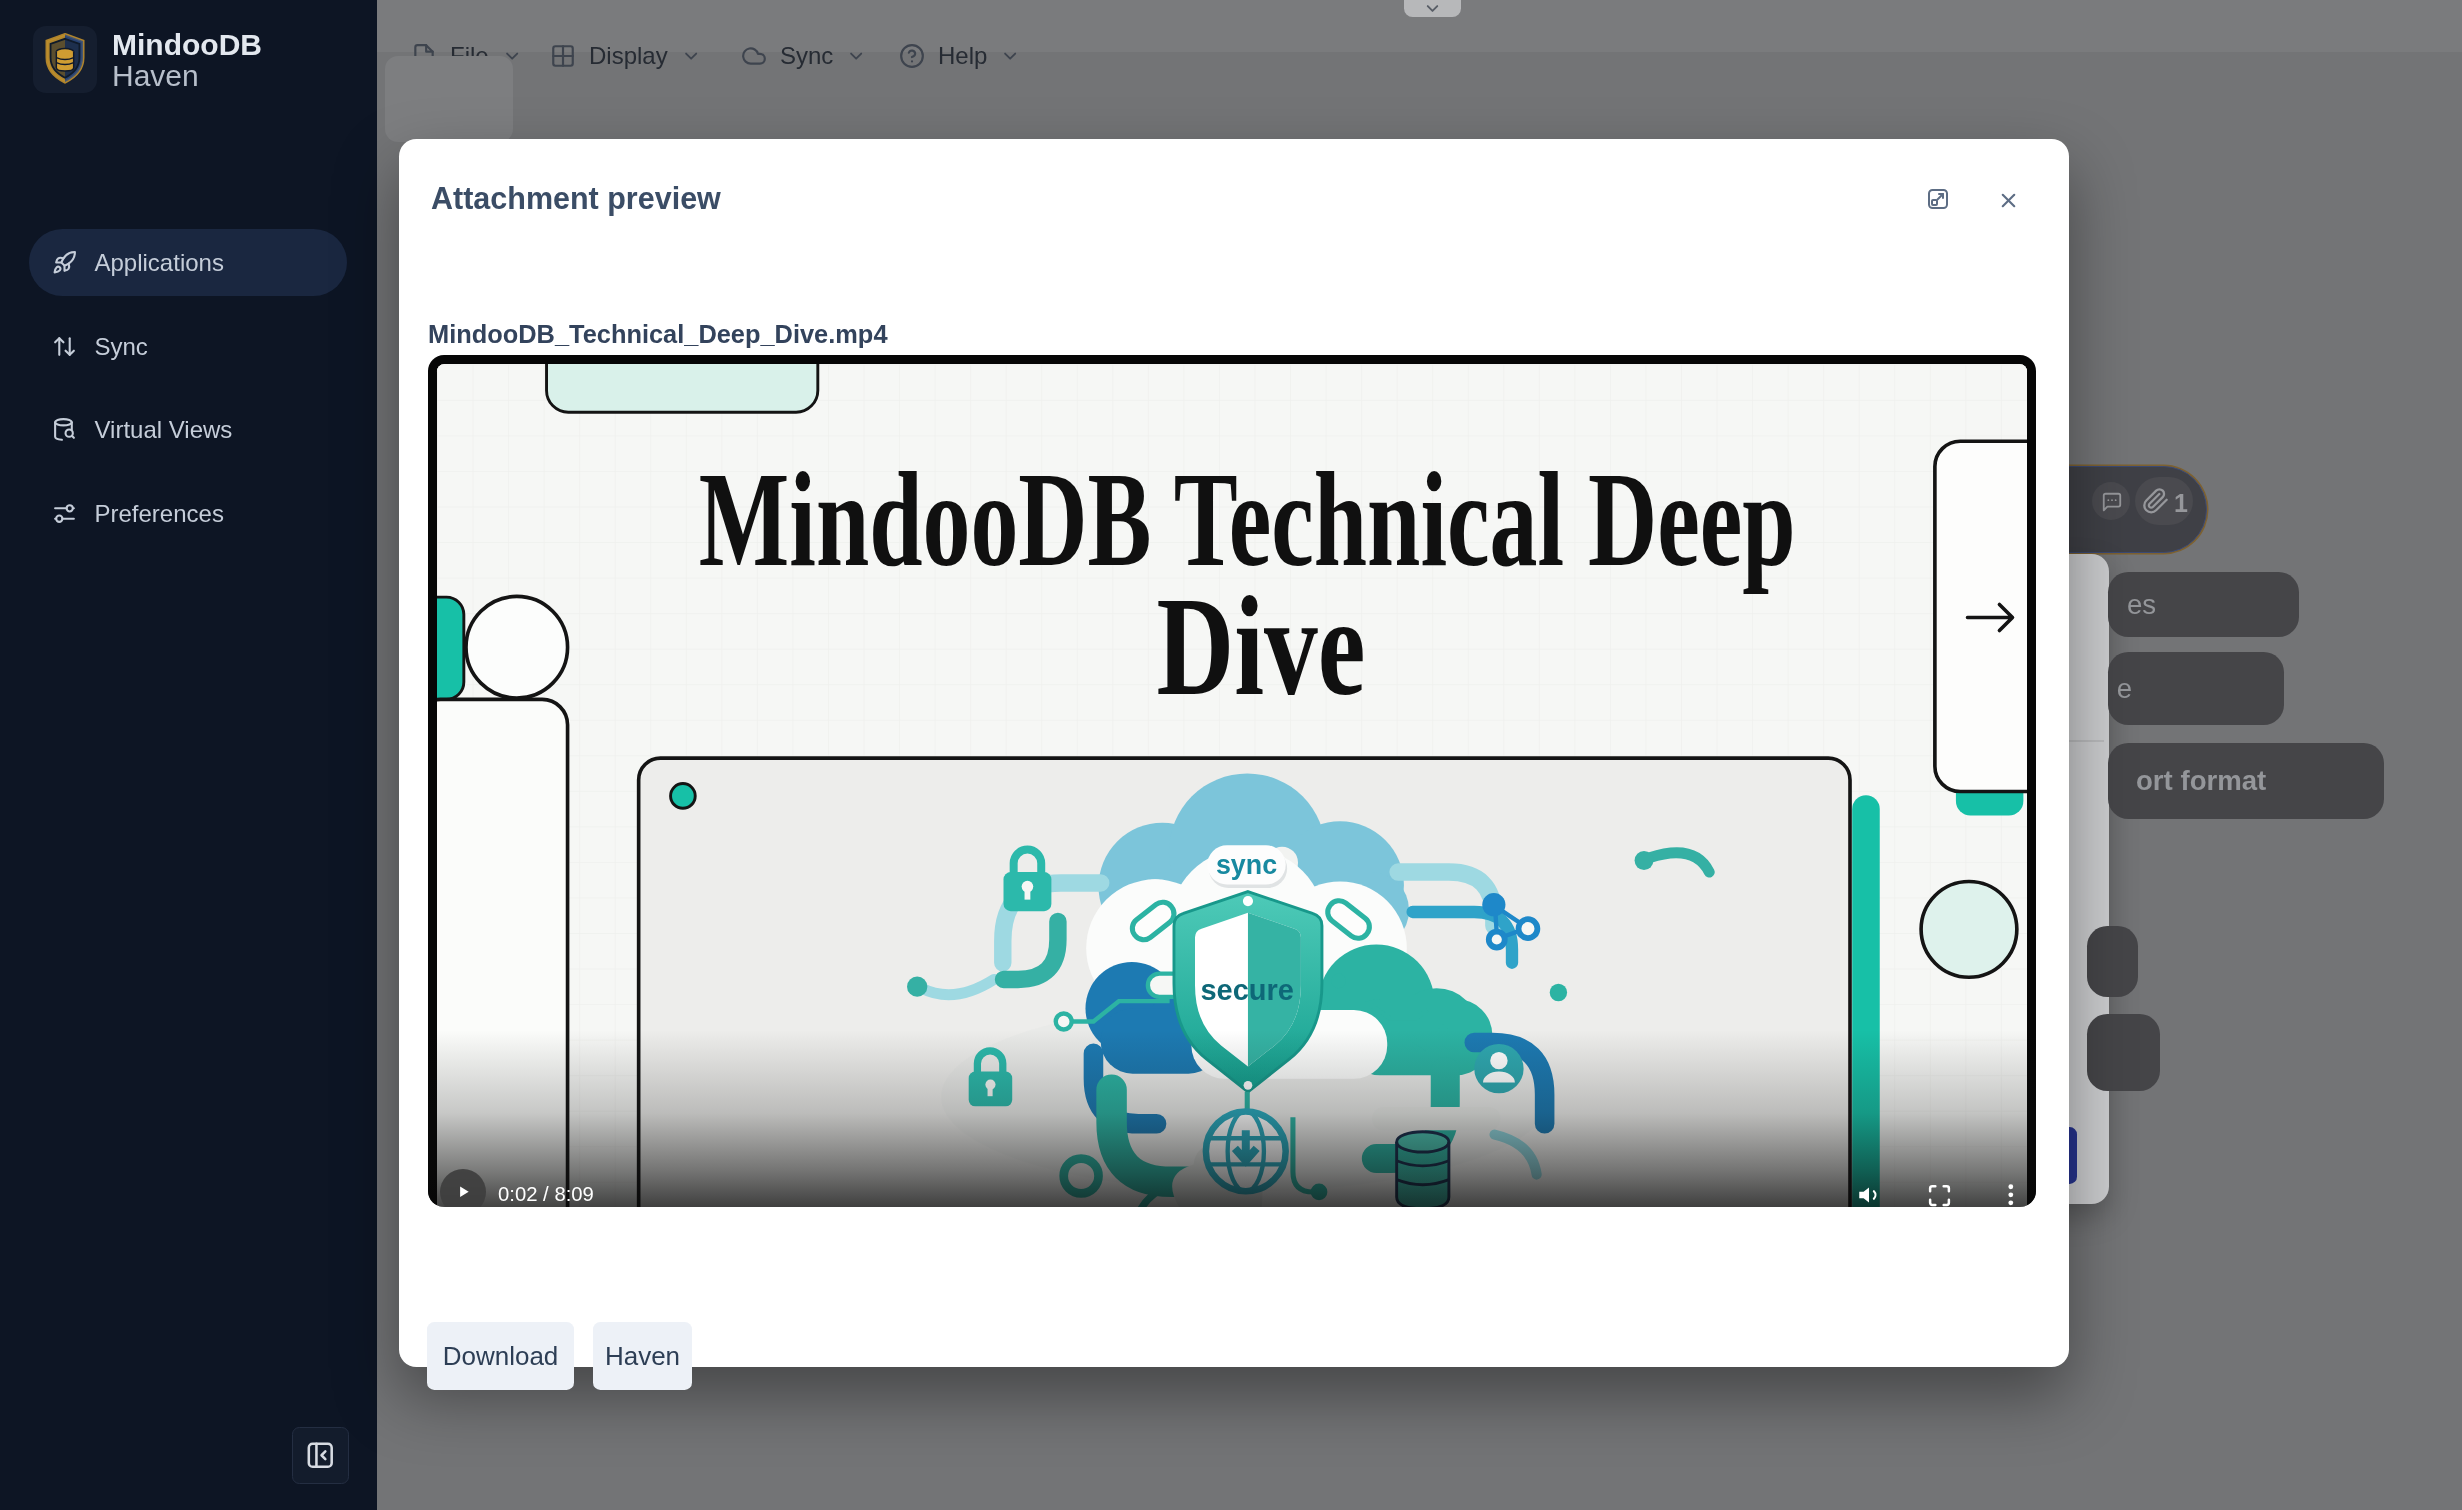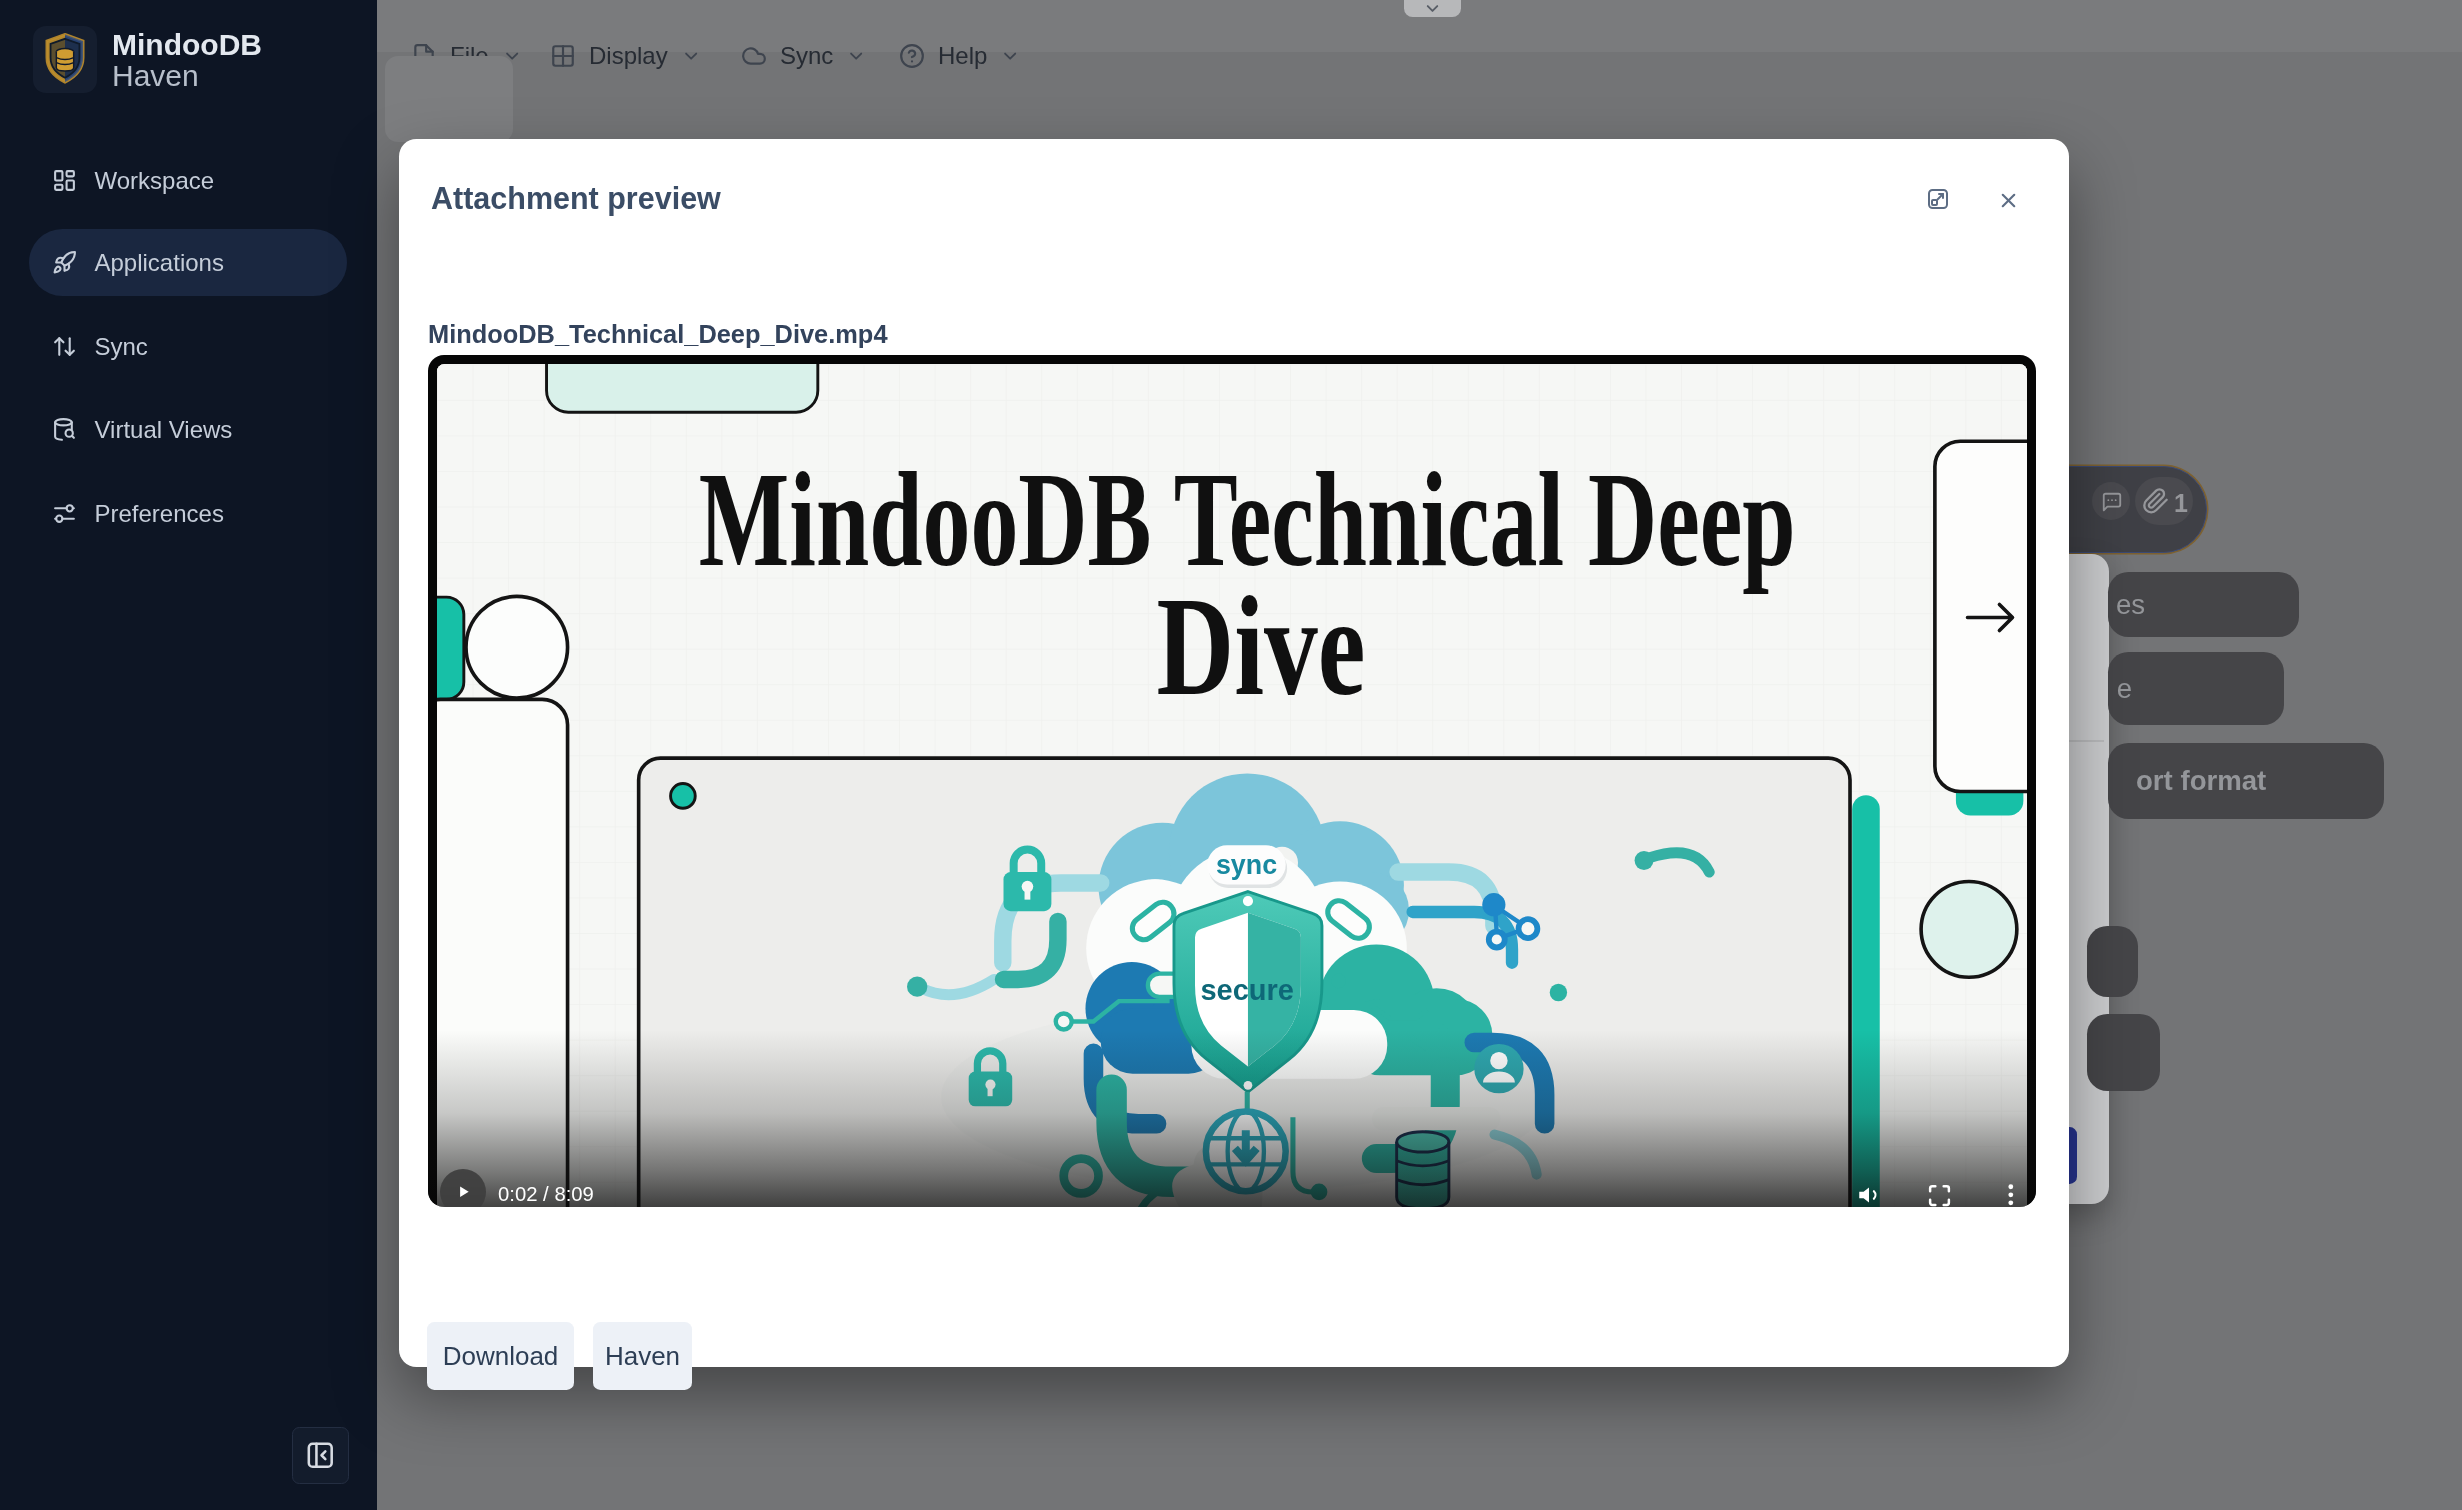--- a/index.html
+++ b/index.html
@@ -26,21 +26,21 @@
 
   
   .artifact { position:absolute; z-index:2; }
   #attachPill { left:1973px; top:466px; width:234px; height:87px; border-radius:44px; background:#3f4046;
      border:1.5px solid #3b4a75; box-shadow:0 0 0 1.5px #7d6130; }
   #whitePanel { left:1923px; top:554px; width:186px; height:650px; background:#cbccce; border-radius:17.4px;
      box-shadow:0 13px 29px rgba(0,0,0,.25); }
   #panelDivider { left:1927px; top:740px; width:177px; height:1.5px; background:#b9babc; }
   #blueBtn { left:2031px; top:1127px; width:46px; height:57px; background:#27348f; border-radius:7.3px; }
   .bubble { background:#454548; border-radius:20.3px; color:#94969a; font-size:27.6px; display:flex; align-items:center; }
-  #bub1 { left:2108px; top:572px; width:191px; height:65px; padding-left:8px; }
+  #bub1 { left:2108px; top:572px; width:191px; height:65px; padding-left:19px; }
   #bub2 { left:2108px; top:652px; width:176px; height:73px; padding-left:8.7px; }
   #bub3 { left:2108px; top:743px; width:276px; height:76px; padding-left:28px;font-weight:bold; }
   #bub4 { left:2087px; top:926px; width:51px;  height:71px; }
   #bub5 { left:2087px; top:1014px; width:73px; height:77px; }
 
   
   #modal { position:absolute; left:399px; top:139px; width:1670px; height:1228px; background:#ffffff;
      border-radius:17.4px; z-index:10; box-shadow:0 29px 65px rgba(0,0,0,.4); }
   #mtitle { position:absolute; left:431px; top:181px; font-size:30.5px; font-weight:700; color:#3b4d66; z-index:11; }
   #mfile  { position:absolute; left:428px; top:284px; font-size:25.4px; font-weight:700; color:#33435c; z-index:11;margin-top:36px; }
@@ -149,29 +149,20 @@
   <path d="M29 8 L49 15 v19 q0 18 -20 28 q-20 -10 -20 -28 V15 Z" fill="#15202f" fill-opacity="0.55" stroke="#101b2a" stroke-width="2.5"></path>
   <g>
     <ellipse cx="29" cy="26" rx="12" ry="4.5" fill="#cf9d32" stroke="#10192a" stroke-width="2"></ellipse>
     <path d="M17 26 v22 q0 4.5 12 4.5 t12 -4.5 V26" fill="#cf9d32" stroke="#10192a" stroke-width="2"></path>
     <path d="M17 34 q12 5.5 24 0 M17 41 q12 5.5 24 0" stroke="#10192a" stroke-width="2" fill="none"></path>
   </g>
 </svg>
 </div>
   <div id="brand1">MindooDB</div>
   <div id="brand2">Haven</div>
-  <div class="nav" style="top:147px;">
-      <svg width="25" height="25" viewBox="0 0 24 24" fill="none" stroke="#c5cdd9" stroke-width="2" stroke-linecap="round" stroke-linejoin="round">
-        <rect x="3" y="3" width="7" height="9" rx="1"></rect>
-        <rect x="14" y="3" width="7" height="5" rx="1"></rect>
-        <rect x="14" y="12" width="7" height="9" rx="1"></rect>
-        <rect x="3" y="16" width="7" height="5" rx="1"></rect>
-      </svg>
-      <span>Workspace</span>
-    </div>
   <div class="nav active" style="top:229px;">
       <svg width="25" height="25" viewBox="0 0 24 24" fill="none" stroke="#c5cdd9" stroke-width="2" stroke-linecap="round" stroke-linejoin="round">
         <path d="M4.5 16.5c-1.5 1.26-2 5-2 5s3.74-.5 5-2c.71-.84.7-2.13-.09-2.91a2.18 2.18 0 0 0-2.91-.09z"></path>
         <path d="m12 15-3-3a22 22 0 0 1 2-3.95A12.88 12.88 0 0 1 22 2c0 2.72-.78 7.5-6 11a22.35 22.35 0 0 1-4 2z"></path>
         <path d="M9 12H4s.55-3.03 2-4c1.62-1.08 5 0 5 0"></path>
         <path d="M12 15v5s3.03-.55 4-2c1.08-1.62 0-5 0-5"></path>
       </svg>
       <span>Applications</span>
     </div>
   <div class="nav" style="top:313px;">

